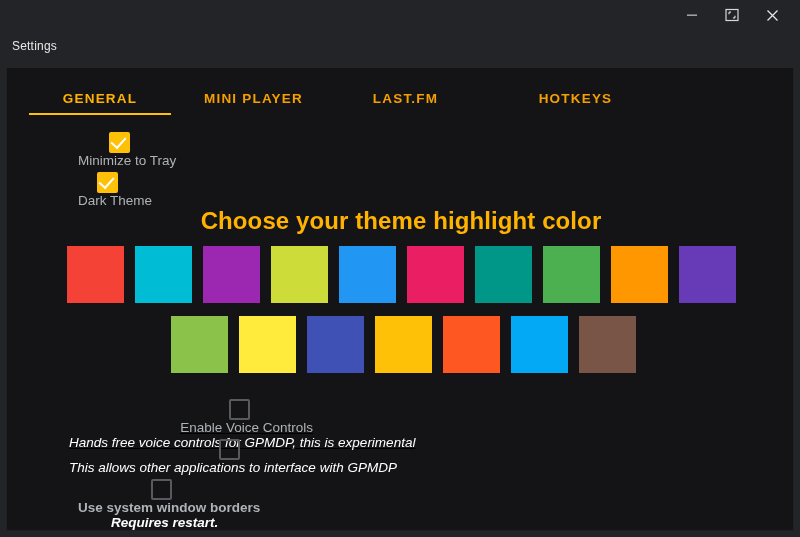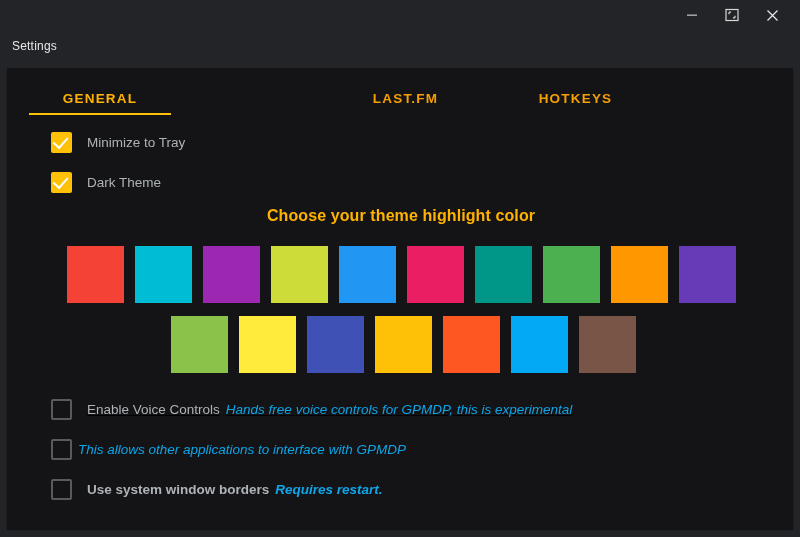--- a/index.html
+++ b/index.html
@@ -107,21 +107,22 @@
     height: 2px;
     background: transparent;
   }
   .tab.active .underline { background: #ffc107; }
 
   
   .opt-row {
     position: absolute;
     display: flex;
     align-items: center;
-    left: 44px;
+    left: 56px;
+    flex-direction: column;
   }
   .cb {
     width: 21px;
     height: 21px;
     box-sizing: border-box;
     flex: 0 0 auto;
     position: relative;
     cursor: default;
   }
   .cb.checked {
@@ -144,32 +145,32 @@
     transform: rotate(42deg);
   }
   .opt-label {
     margin-left: 15px;
     font-size: 13.5px;
     color: #aeb3b8;
     white-space: nowrap;
   }
   .opt-desc {
     font-style: italic;
-    color: #0ea5e9;
+    color: #ffffff;
     margin-left: 6px;
   }
 
   
   .theme-heading {
     position: absolute;
     left: 0;
     top: 207px;
     width: 788px;
     text-align: center;
-    font-size: 16px;
+    font-size: 24px;
     font-weight: bold;
     color: #ffb300;
     letter-spacing: 0.1px;
   }
 
   
   .swatch-row {
     position: absolute;
     display: flex;
   }
@@ -216,20 +217,24 @@
     </div>
 
     <div class="app-title">Settings</div>
   </div>
 
   <div class="content">
 
     <div class="tabs">
       <div class="tab active" style="left:12px; width:162px;">
         <span class="tab-label">GENERAL</span>
+        <span class="underline"></span>
+      </div>
+      <div class="tab" style="left:174px; width:145px;">
+        <span class="tab-label">MINI PLAYER</span>
         <span class="underline"></span>
       </div>
       <div class="tab" style="left:326px; width:145px;">
         <span class="tab-label">LAST.FM</span>
         <span class="underline"></span>
       </div>
       <div class="tab" style="left:496px; width:145px;">
         <span class="tab-label">HOTKEYS</span>
         <span class="underline"></span>
       </div>

